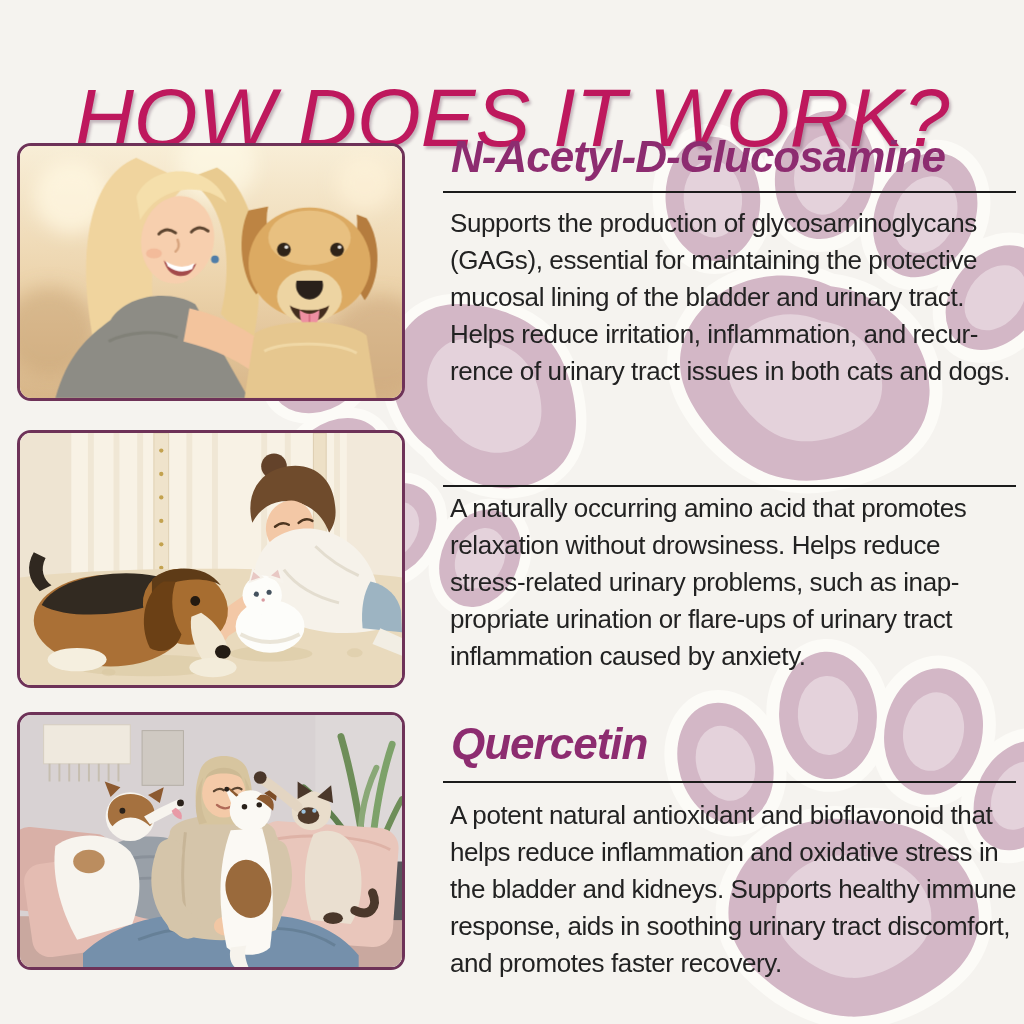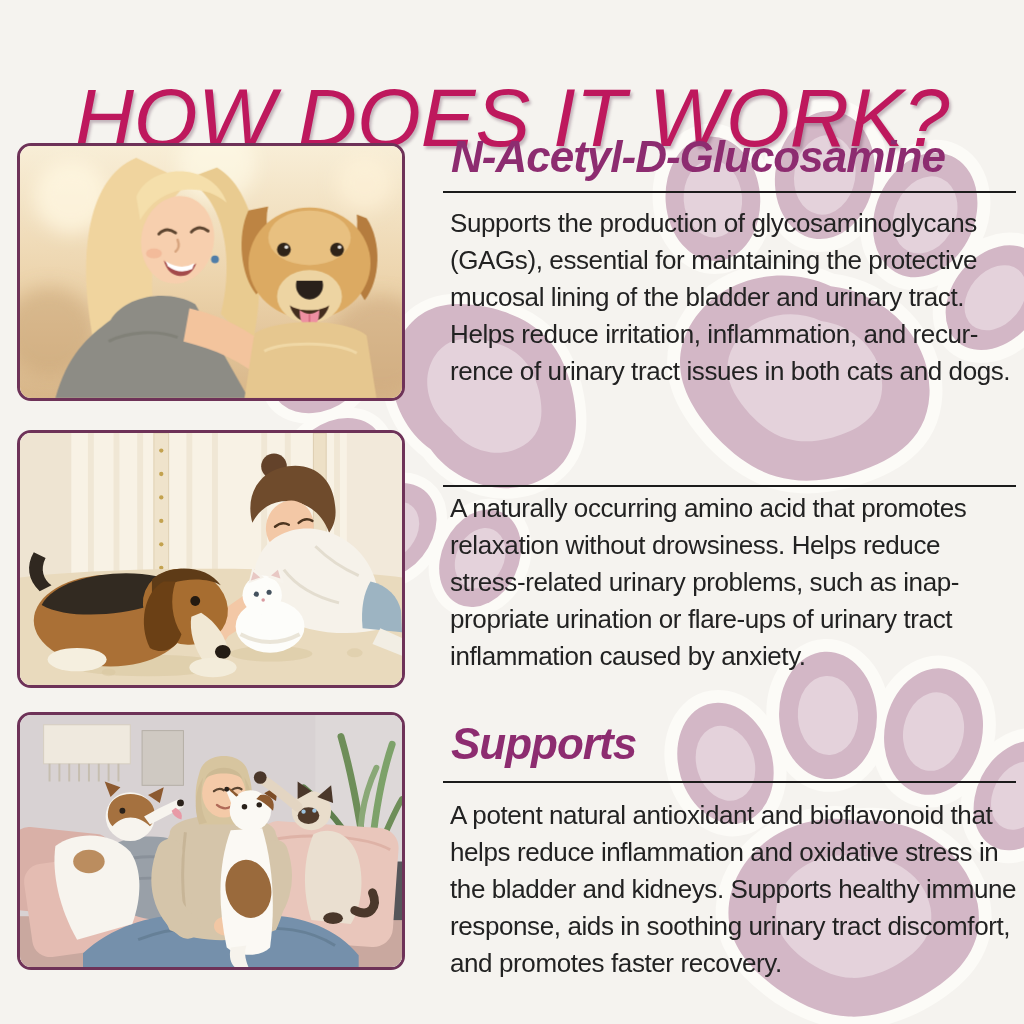--- a/index.html
+++ b/index.html
@@ -328,21 +328,21 @@
       <path d="M282 86 l0 -18 l14 10 z" fill="#4a372a"></path>
       <path d="M302 84 l14 -12 l2 18 z" fill="#4a372a"></path>
       <circle cx="288" cy="99" r="2.2" fill="#9ec4e0"></circle>
         <circle cx="299" cy="98" r="2.2" fill="#9ec4e0"></circle>
       <path d="M282 94 C268 82 256 72 246 66" stroke="#e3d5c2" stroke-width="10" fill="none" stroke-linecap="round"></path>
       <circle cx="244" cy="64" r="6.5" fill="#4a372a"></circle>
       <ellipse cx="318" cy="208" rx="10" ry="6" fill="#4a372a"></ellipse>
       <path d="M340 200 C356 208 364 196 358 182" stroke="#4b382b" stroke-width="9" fill="none" stroke-linecap="round"></path>
     </svg>
   </div>
-  <h2 class="heading h-3">Supports</h2>
+  <h2 class="heading h-3">Quercetin</h2>
   <div class="divider d-3"></div>
   <p class="para p-3">
     <span>A potent natural antioxidant and bioflavonoid that</span>
     <span>helps reduce inflammation and oxidative stress in</span>
     <span>the bladder and kidneys. Supports healthy immune</span>
     <span>response, aids in soothing urinary tract discomfort,</span>
     <span>and promotes faster recovery.</span>
   </p>
 
 </div>

